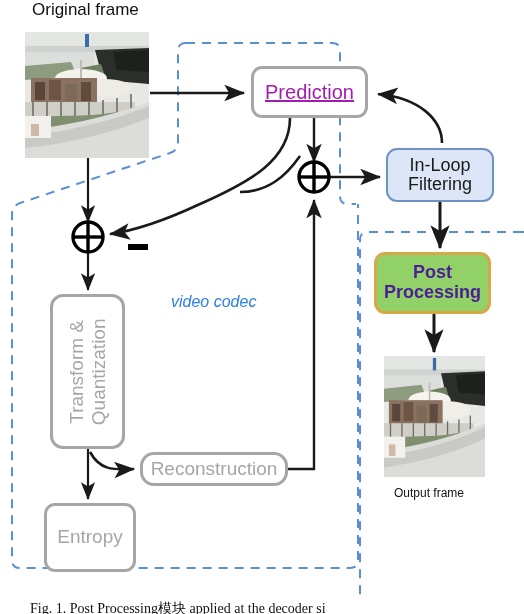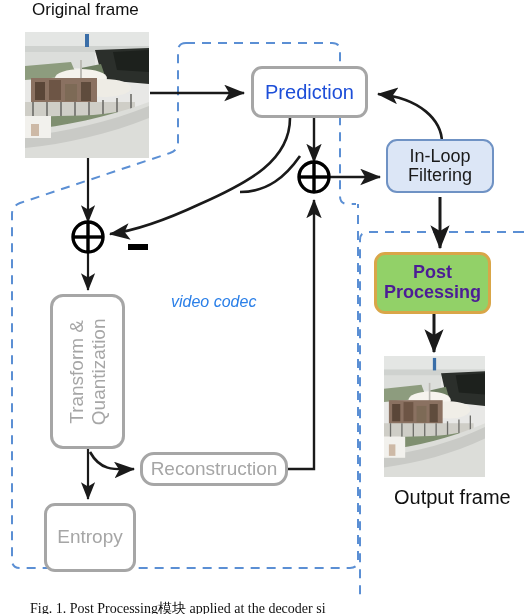--- a/index.html
+++ b/index.html
@@ -27,21 +27,21 @@
   }
   #original-frame-label {
     left: 24px;
     top: 0px;
     font-size: 17px;
     color: #111;
   }
   #output-frame-label {
     left: 386px;
     top: 486px;
-    font-size: 20px;
+    font-size: 12px;
     color: #111;
   }
   #video-codec-label {
     left: 163px;
     top: 293px;
     font-size: 16px;
     color: #2a7fe8;
     font-style: italic;
   }
   .frame-img {
@@ -71,26 +71,27 @@
     text-align: center;
   }
   #prediction-box {
     left: 251px;
     top: 66px;
     width: 117px;
     height: 52px;
     border: 3px solid #a6a6a6;
     border-radius: 11px;
     background: #fff;
-    color: #1d4ed8;
+    color: #a21caf;
     font-size: 20px;
+    text-decoration: underline;
   }
   #inloop-box {
     left: 386px;
-    top: 139px;
+    top: 148px;
     width: 108px;
     height: 54px;
     border: 2.5px solid #6f92c4;
     border-radius: 11px;
     background: #dce6f6;
     color: #1a1a1a;
     font-size: 18px;
     line-height: 1.08;
   }
   #postproc-box {

